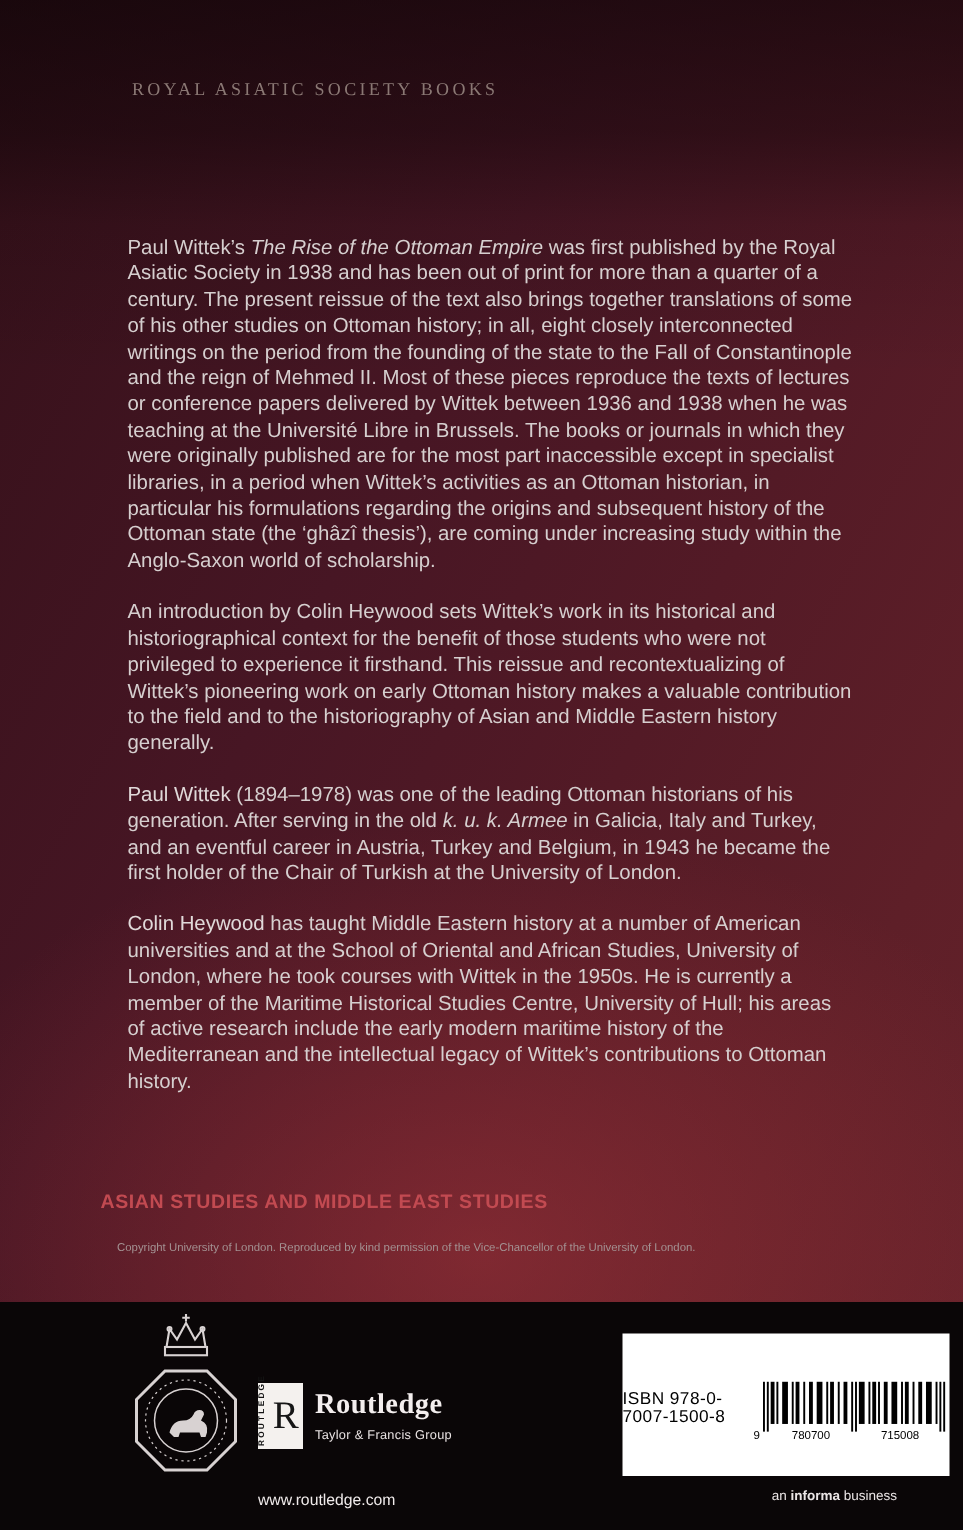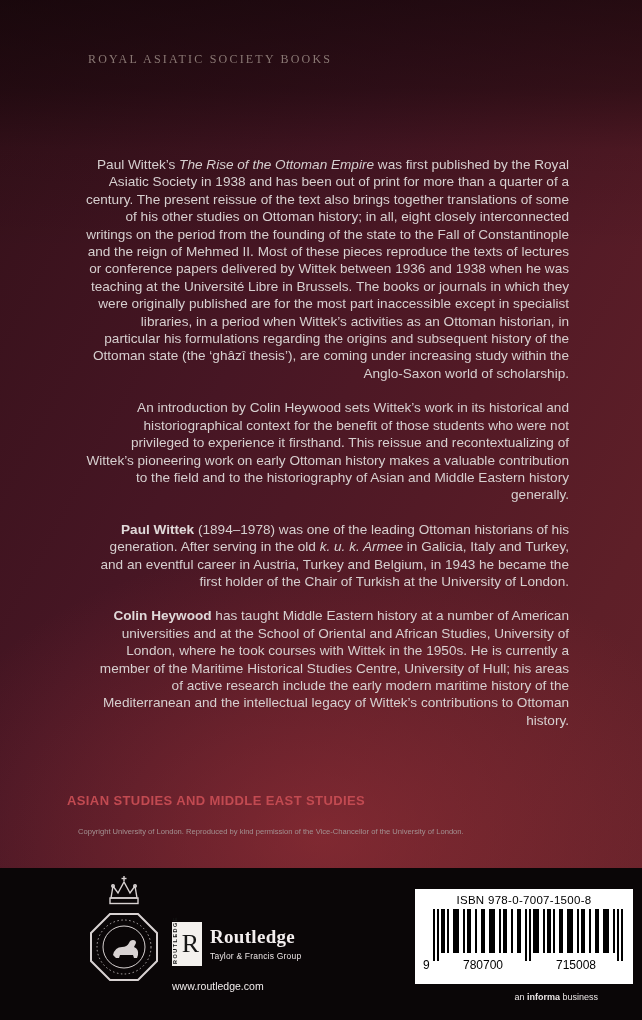--- a/index.html
+++ b/index.html
@@ -12,24 +12,24 @@
       linear-gradient(180deg, rgba(8,2,4,0.60) 0px, rgba(8,2,4,0.42) 88px, rgba(8,2,4,0.12) 150px, rgba(0,0,0,0) 250px),
       linear-gradient(118deg, #331019 0%, #471624 36%, #531a26 58%, #5e1f28 78%, #68232b 100%);
   }
   .imprint {
     position:absolute; left:88px; top:52px;
     font-family:"Liberation Serif", serif;
     font-size:12px; letter-spacing:2.2px; color:#8a7874;
   }
   .blurb {
     position:absolute; left:85px; top:156px; width:484px;
-    color:#d6cfcf; font-size:13.6px; line-height:17.4px;text-align:right;
+    color:#d6cfcf; font-size:13.6px; line-height:17.4px;
   }
   .blurb p { margin-bottom:17px; }
-  .blurb strong { font-weight:bold; color:#e0d9d9; }
+  .blurb strong { font-weight:normal; color:#e0d9d9; }
   .blurb em { font-style:italic; }
   .series {
     position:absolute; left:67px; top:793px;
     font-size:13px; font-weight:bold; letter-spacing:0.4px; color:#c24a51;
   }
   .credit {
     position:absolute; left:78px; top:827px; width:505px;
     font-size:7.6px; line-height:9.8px; color:#a39192;
   }
   .band {
@@ -48,25 +48,25 @@
     font-size:5.5px; letter-spacing:1.5px; color:#141414;
     font-weight:bold; padding:2px 0 2px 1px;
   }
   .r-mark .big-r {
     flex:1; display:flex; align-items:center; justify-content:center;
     font-family:"Liberation Serif", serif; font-size:26px; color:#161616;
   }
   .r-word { color:#f3eeee; padding-top:4px; }
   .r-name { font-family:"Liberation Serif", serif; font-size:19px; font-weight:bold; letter-spacing:0.3px; }
   .r-group { font-size:8.5px; margin-top:3px; letter-spacing:0.2px; color:#eae4e4; }
-  .r-site { margin-top:14px; font-size:10.5px; color:#f0ebeb; }
+  .r-site { margin-top:28px; font-size:10.5px; color:#f0ebeb; }
   
   .barcode-box {
     position:absolute; right:9px; top:21px; width:218px; height:95px;
-    background:#ffffff; display:flex; flex-direction:column; align-items:center;
+    background:#ffffff; display:flex; flex-direction:row; align-items:center;
     padding-top:5px;
   }
   .isbn { font-size:11.5px; letter-spacing:0.3px; color:#000; }
   .ean { margin-top:3px; }
   .informa { position:absolute; right:44px; top:124px; font-size:9px; color:#ebe6e6; }
   .informa b { font-weight:bold; }
 </style>
 </head>
 <body>
 

